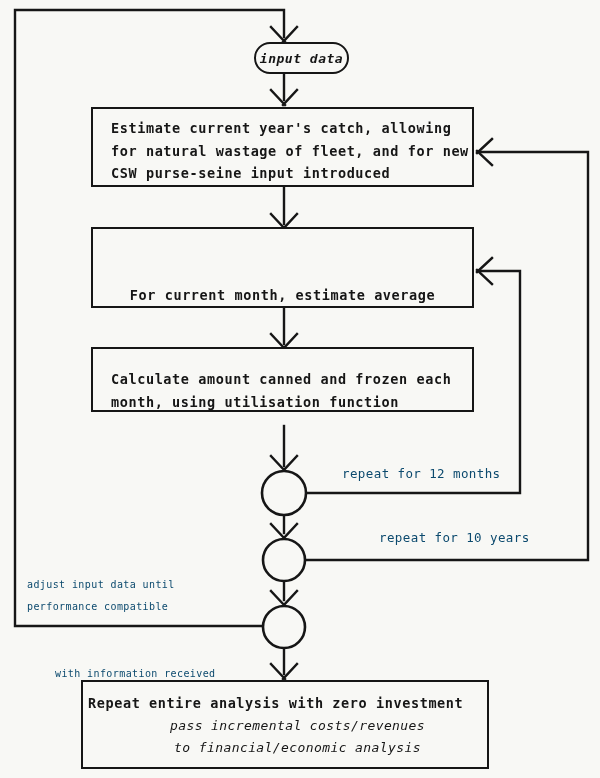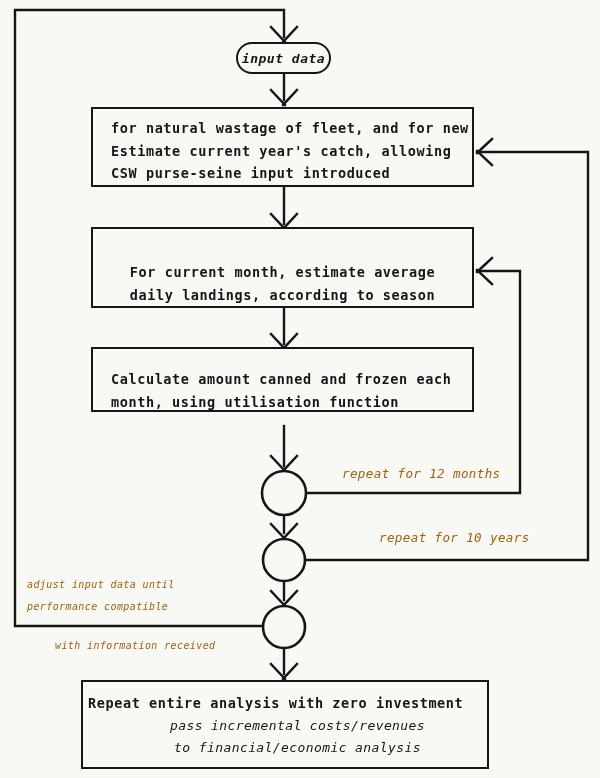--- a/index.html
+++ b/index.html
@@ -18,21 +18,21 @@
   svg.wires { position: absolute; left: 0; top: 0; }
 
   .node {
     position: absolute;
     box-sizing: border-box;
     border: 2.5px solid #161616;
     background: #f8f8f5;
   }
   .stadium {
     border-radius: 16px;
-    display: flex; align-items: center; justify-content: center;
+    display: flex; align-items: center; justify-content: center; margin-left: 18px;
   }
   .stadium .stext {
     font-weight: bold; font-style: italic;
     font-size: 13px; letter-spacing: 0.5px;
   }
   .box .bline {
     font-weight: bold;
     font-size: 13.5px;
     letter-spacing: 0.6px;
     line-height: 22.5px;
@@ -47,25 +47,24 @@
     font-style: italic;
     font-size: 13px;
     letter-spacing: 0.4px;
     line-height: 22.5px;
     text-align: center;
     white-space: nowrap;
     padding-left: 25px;
   }
   .floatlabel {
     position: absolute;
-    font-style: italic;
     font-size: 12.5px;
     letter-spacing: 0.4px;
     white-space: nowrap;
-    color: #a16207;
+    color: #0c4a6e;
   }
   .note { font-size: 10px; }
 </style>
 </head>
 <body>
 
 <div class="canvas">
 
   <svg class="wires" width="600" height="778" viewBox="0 0 600 778" fill="none" stroke="#161616" stroke-width="2.4" stroke-linecap="square">
 
@@ -102,41 +101,40 @@
     <circle cx="284" cy="493" r="22" stroke-width="2.6" fill="#f8f8f5"></circle>
     <circle cx="284" cy="560" r="21" stroke-width="2.6" fill="#f8f8f5"></circle>
     <circle cx="284" cy="627" r="21" stroke-width="2.6" fill="#f8f8f5"></circle>
   </svg>
 
   <div class="node stadium" style="left:236px; top:42px; width:95px; height:32px;">
     <span class="stext">input data</span>
   </div>
 
   <div class="node box box1" style="left:91px; top:107px; width:383px; height:80px;">
+    <div class="bline">Estimate current year's catch, allowing</div>
     <div class="bline">for natural wastage of fleet, and for new</div>
-    <div class="bline">Estimate current year's catch, allowing</div>
     <div class="bline">CSW purse-seine input introduced</div>
   </div>
 
   <div class="node box box2" style="left:91px; top:227px; width:383px; height:81px;justify-content:flex-end;">
     <div class="bline">For current month, estimate average</div>
-    <div class="bline">daily landings, according to season</div>
   </div>
 
   <div class="node box box3" style="left:91px; top:347px; width:383px; height:65px;">
     <div class="bline">Calculate amount canned and frozen each</div>
     <div class="bline">month, using utilisation function</div>
   </div>
 
   <div class="node box box4" style="left:81px; top:680px; width:408px; height:89px;">
     <div class="bline first">Repeat entire analysis with zero investment</div>
     <div class="iline">pass incremental costs/revenues</div>
     <div class="iline">to financial/economic analysis</div>
   </div>
 
   <div class="floatlabel" style="left:342px; top:466px;">repeat for 12 months</div>
   <div class="floatlabel" style="left:379px; top:530px;">repeat for 10 years</div>
 
   <div class="floatlabel note" style="left:27px; top:579px;">adjust input data until</div>
   <div class="floatlabel note" style="left:27px; top:601px;">performance compatible</div>
-  <div class="floatlabel note" style="left:27px; top:640px;padding-left:28px;">with information received</div>
+  <div class="floatlabel note" style="left:27px; top:668px;padding-left:28px;">with information received</div>
 
 </div>
 
 </body></html>

